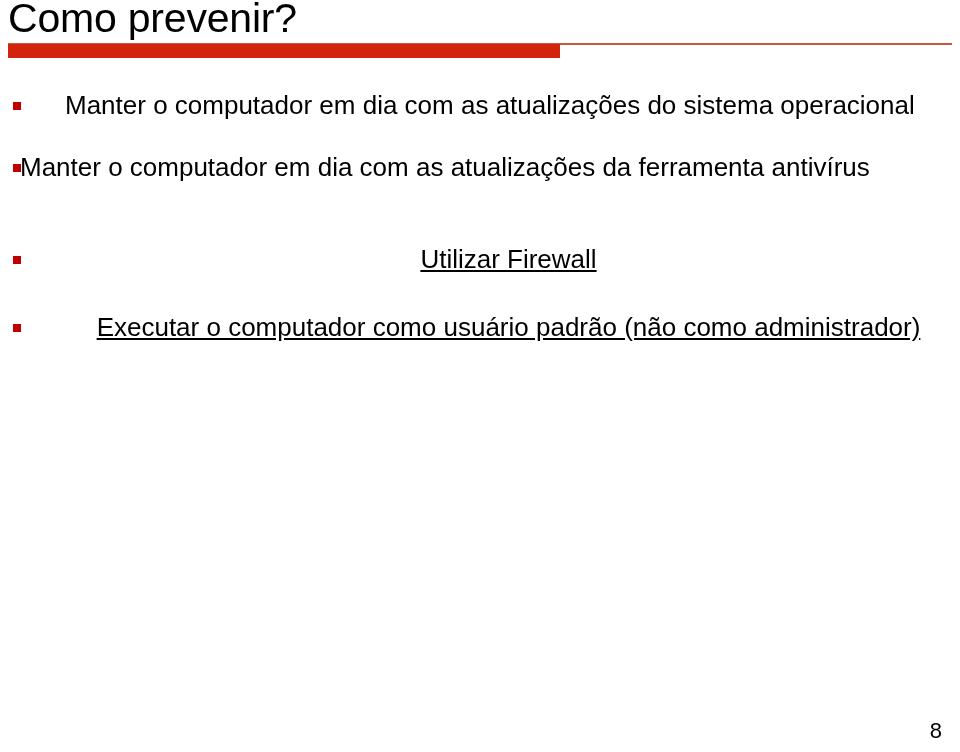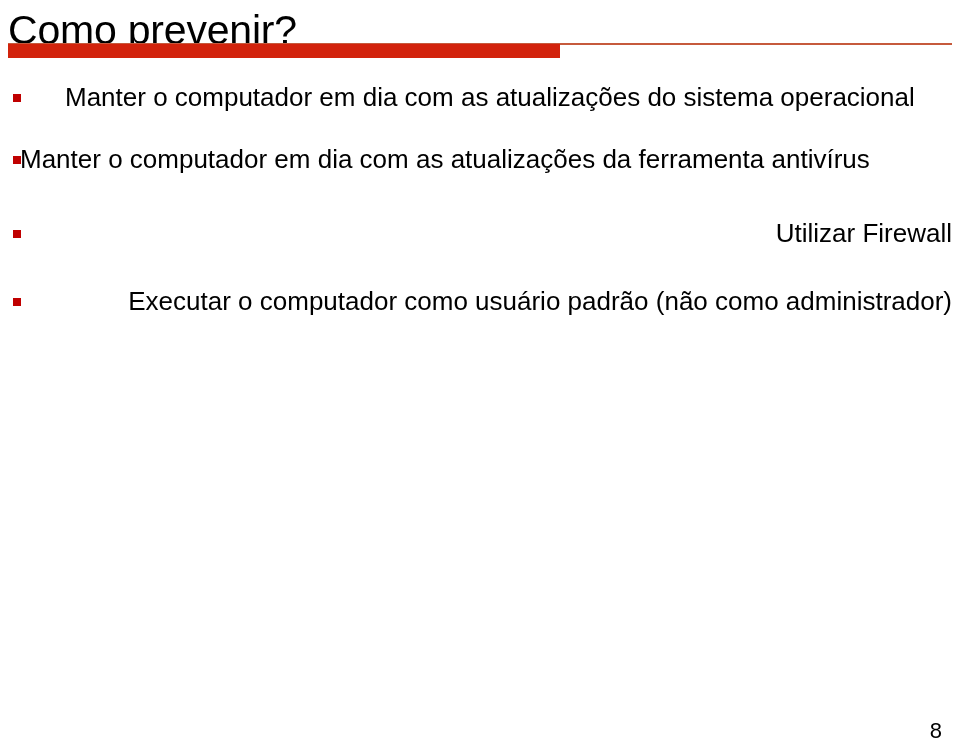--- a/index.html
+++ b/index.html
@@ -20,21 +20,21 @@
     position: relative;
     width: 960px;
     height: 752px;
     background: #ffffff;
   }
 
   
   .title-zone {
     position: absolute;
     left: 0;
-    top: 12px;
+    top: 0;
     width: 960px;
     height: 44px;
   }
   .slide-title {
     position: absolute;
     left: 8px;
     top: -4px;
     font-size: 41px;
     line-height: 44px;
     color: #000000;
@@ -58,21 +58,21 @@
     top: 44px;
     width: 552px;
     height: 14px;
     background: #D2230C;
   }
 
   
   .body-zone {
     position: absolute;
     left: 0;
-    top: 78px;
+    top: 86px;
     width: 960px;
   }
 
   .bullet-row {
     position: relative;
     padding-left: 65px;
     padding-right: 8px;
     margin-bottom: 22px;
   }
 
@@ -88,26 +88,27 @@
   .bullet-text {
     display: block;
     font-size: 26px;
     line-height: 38px;
     color: #000000;
     text-align: justify;
     text-justify: inter-word;
     hyphens: none;
   }
   .bullet-text.nowrap-line {
-    text-align: right;
+    text-align: center;
+    text-decoration: underline;
   }
 
   
   .bullet-row.b1 { margin-bottom: 24px; }
-  .bullet-row.b2 { margin-bottom: 36px; padding-left: 20px; }
+  .bullet-row.b2 { margin-bottom: 54px; padding-left: 20px; }
   .bullet-row.b3 { margin-bottom: 30px; }
   .bullet-row.b4 { margin-bottom: 6px; }
 
   
   .page-number {
     position: absolute;
     right: 18px;
     bottom: 8px;
     font-size: 22px;
     line-height: 26px;

